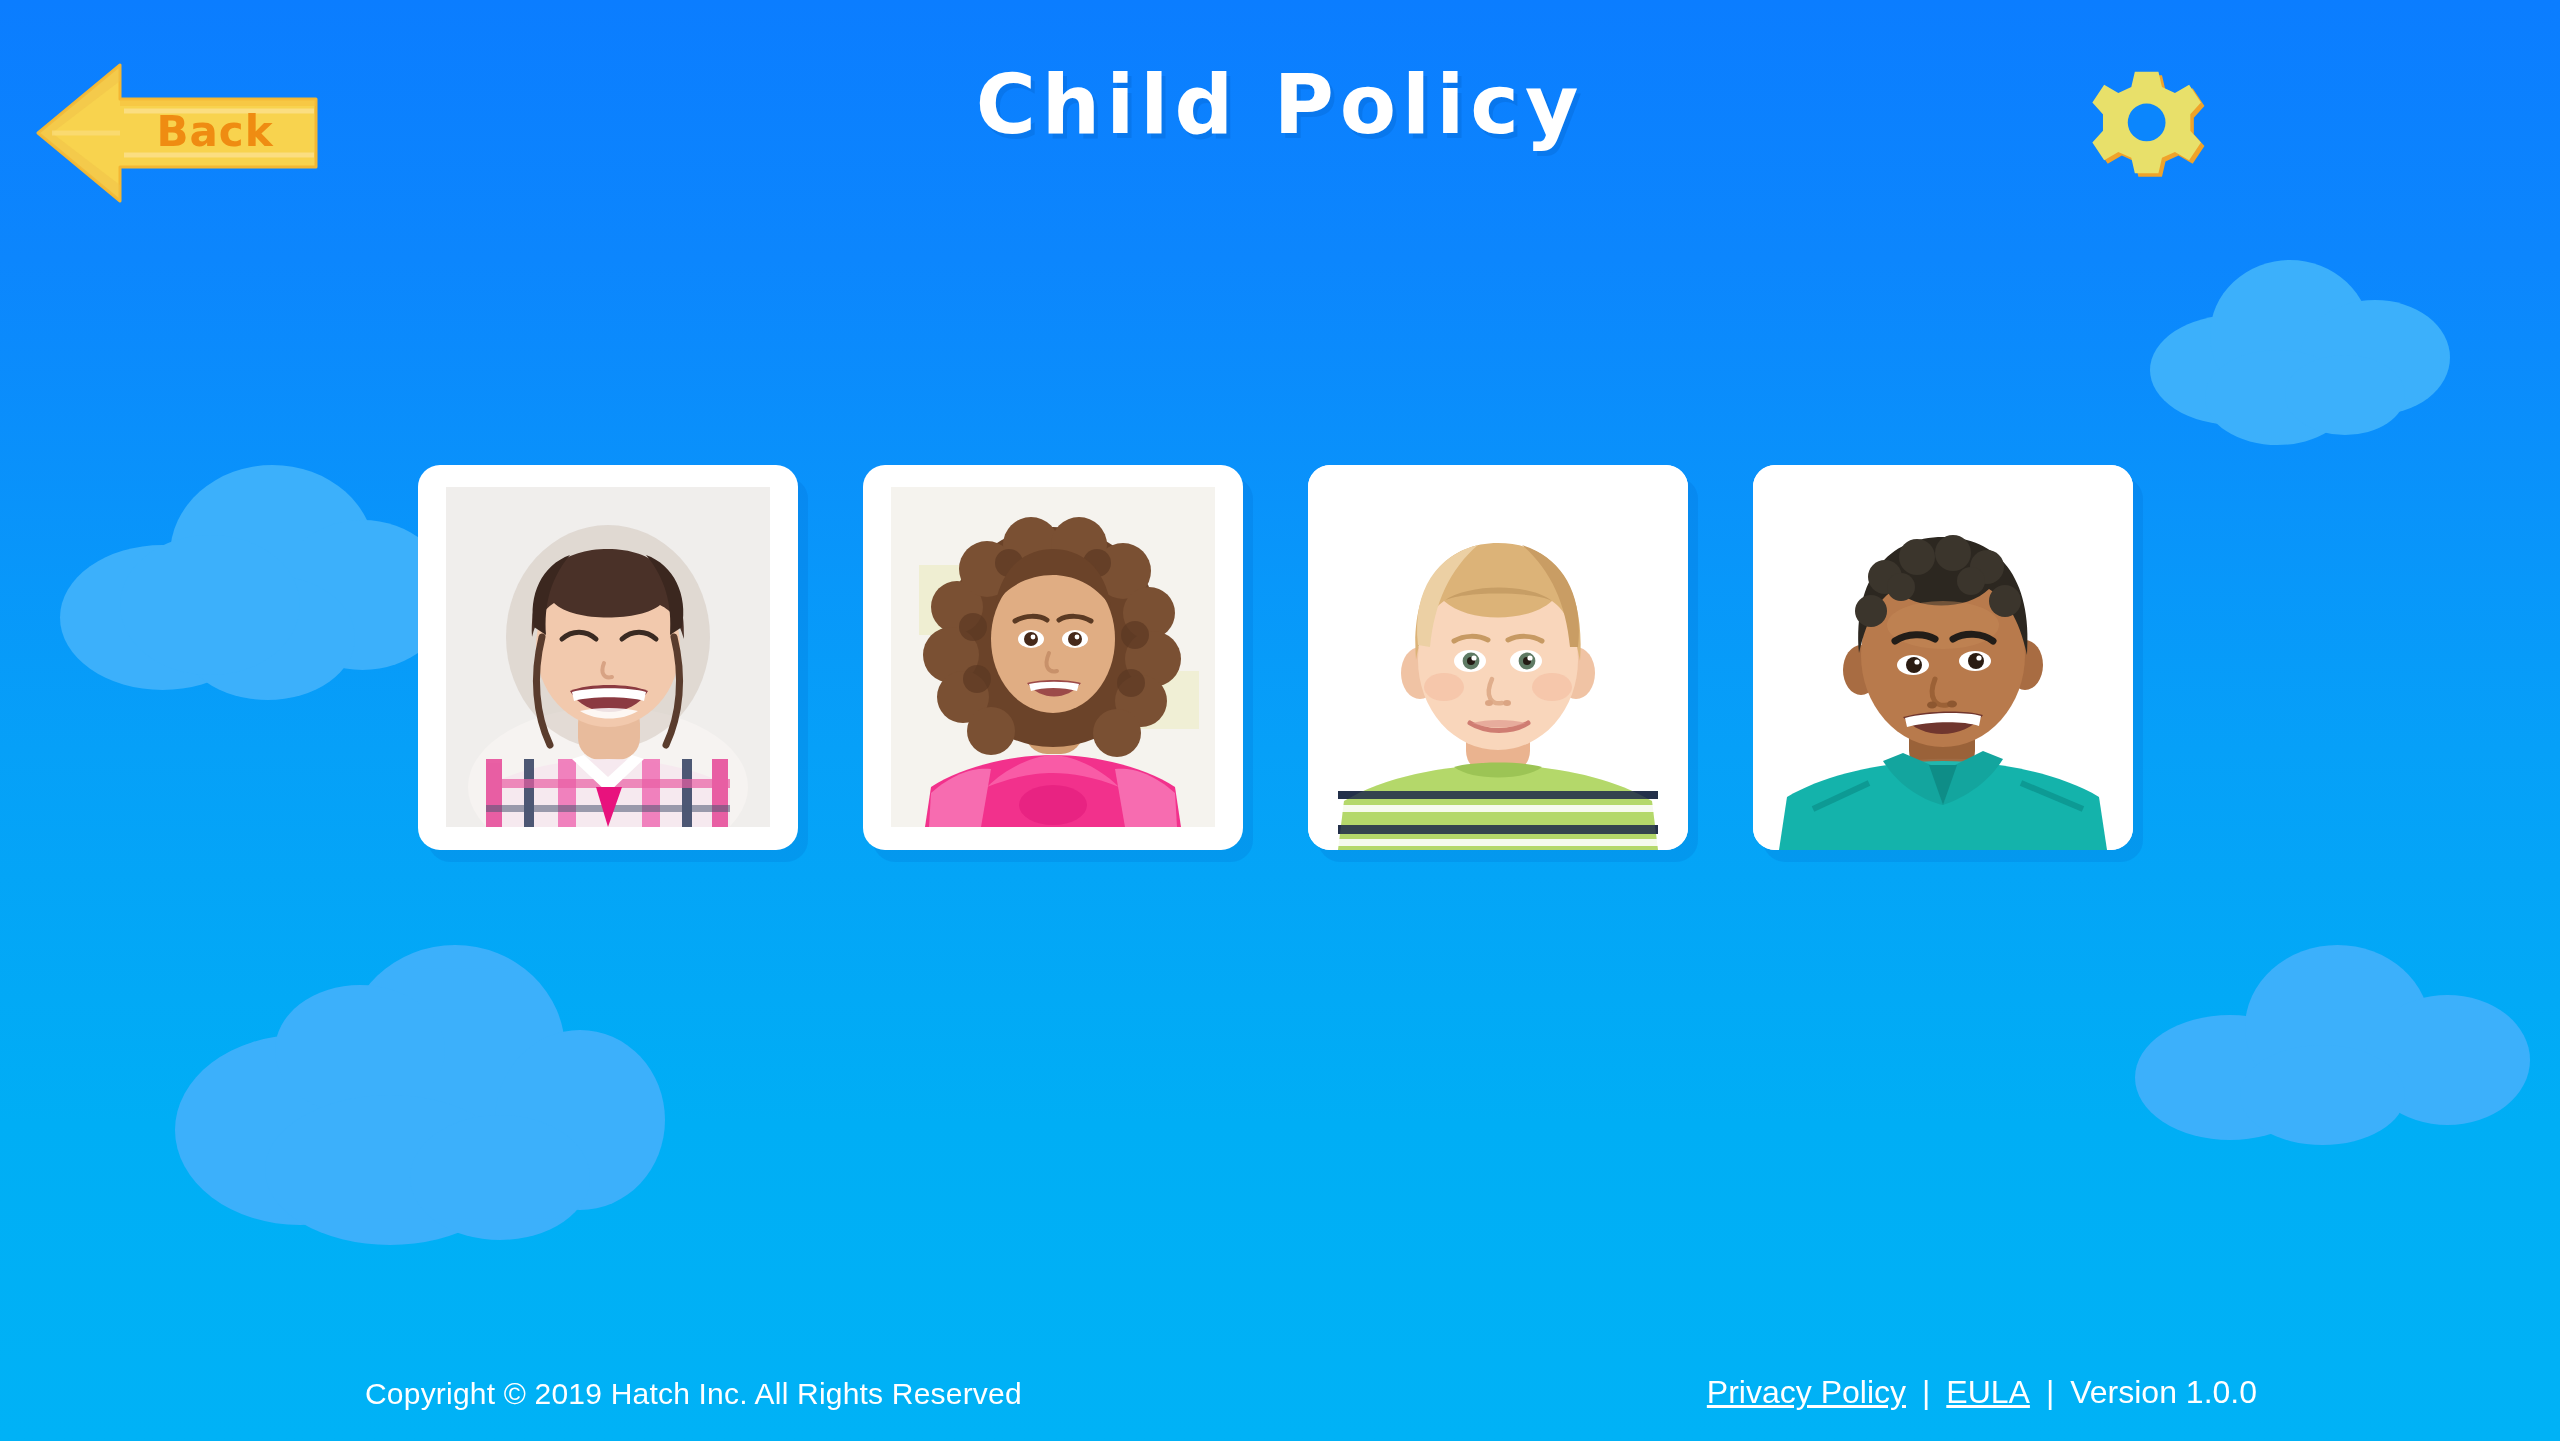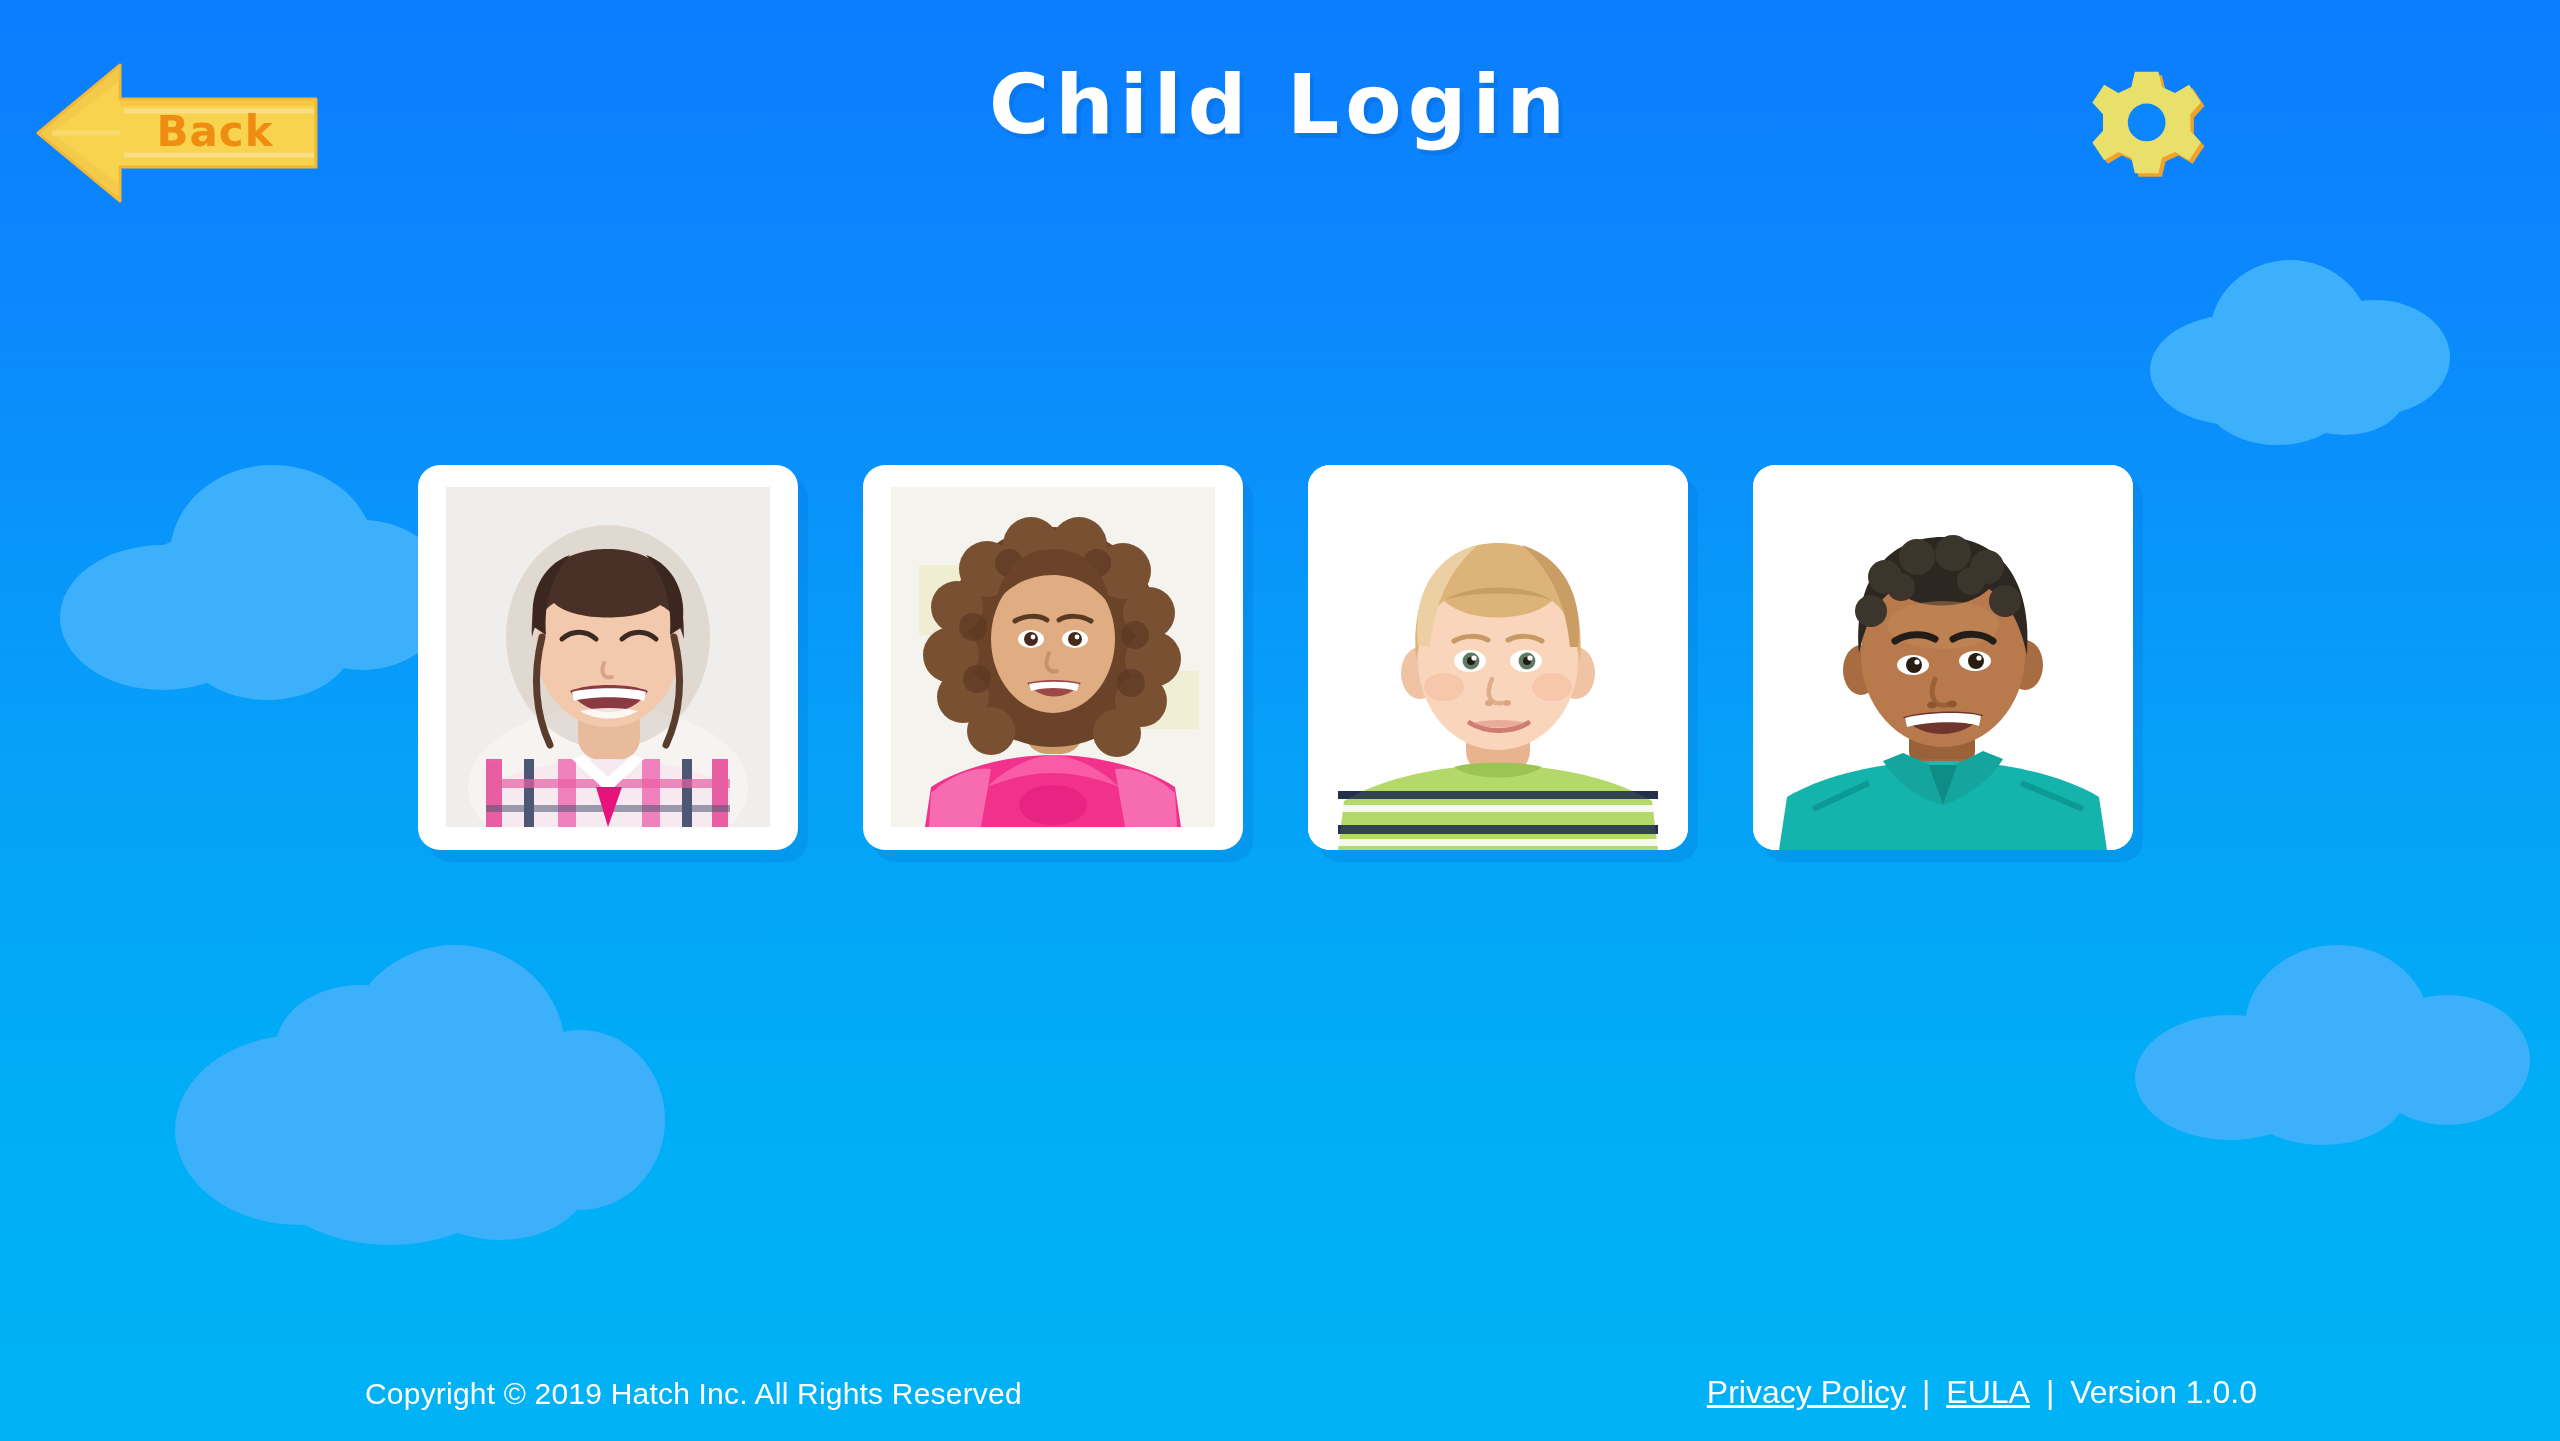--- a/index.html
+++ b/index.html
@@ -217,21 +217,21 @@
         <path d="M6 74 L88 6 L88 40 L284 40 L284 108 L88 108 L88 142 Z" fill="#f8d34e" stroke="#f3b733" stroke-width="3" stroke-linejoin="round"></path>
         <path d="M6 74 L88 6 L88 22 L20 74 L88 126 L88 142 Z" fill="#f0c247" opacity="0.5"></path>
         <line x1="92" y1="52" x2="282" y2="52" stroke="#fce08a" stroke-width="5" opacity="0.85"></line>
         <line x1="92" y1="96" x2="282" y2="96" stroke="#fce08a" stroke-width="5" opacity="0.85"></line>
         <line x1="20" y1="74" x2="88" y2="74" stroke="#fce08a" stroke-width="5" opacity="0.55"></line>
         <path d="M88 40 L284 40 L284 47 L88 47 Z" fill="#f6bf3c" opacity="0.55"></path>
       </svg>
       <div class="back-label">Back</div>
     </div>
 
-    <div class="page-title">Child Login</div>
+    <div class="page-title">Child Policy</div>
 
     <div class="gear-button">
       <svg width="118" height="118" viewBox="0 0 100 100">
         <g transform="translate(3,3)">
           <path d="M38 4 L58 4 L61 17 L72 22 L84 15 L94 30 L85 40 L85 54 L94 64 L84 79 L72 72 L61 77 L58 90 L38 90 L35 77 L24 72 L12 79 L2 64 L11 54 L11 40 L2 30 L12 15 L24 22 L35 17 Z" fill="#f0a32a"></path>
         </g>
         <path d="M38 4 L58 4 L61 17 L72 22 L84 15 L94 30 L85 40 L85 54 L94 64 L84 79 L72 72 L61 77 L58 90 L38 90 L35 77 L24 72 L12 79 L2 64 L11 54 L11 40 L2 30 L12 15 L24 22 L35 17 Z" fill="#e8e06a"></path>
         <circle cx="48" cy="47" r="16" fill="#0b86fd"></circle>
       </svg>
     </div>

